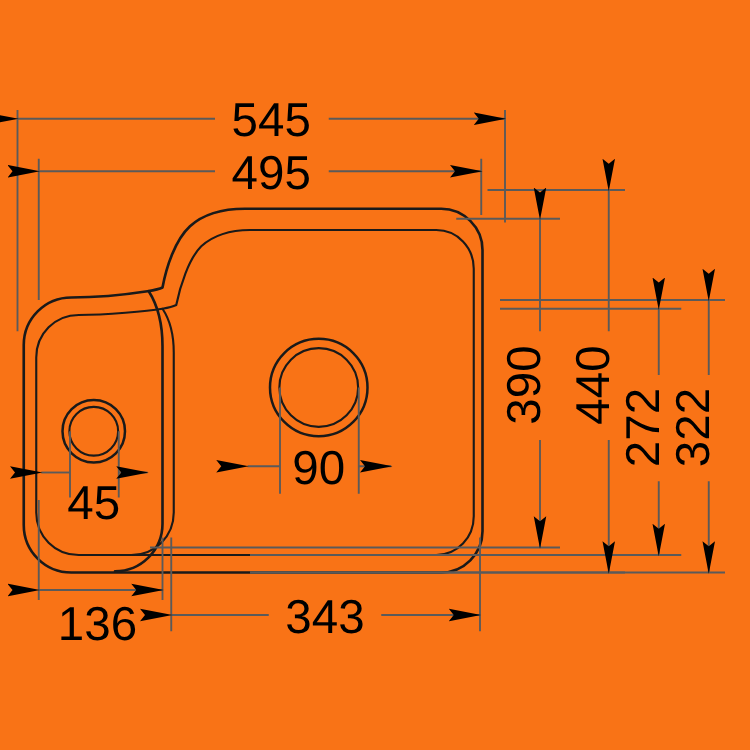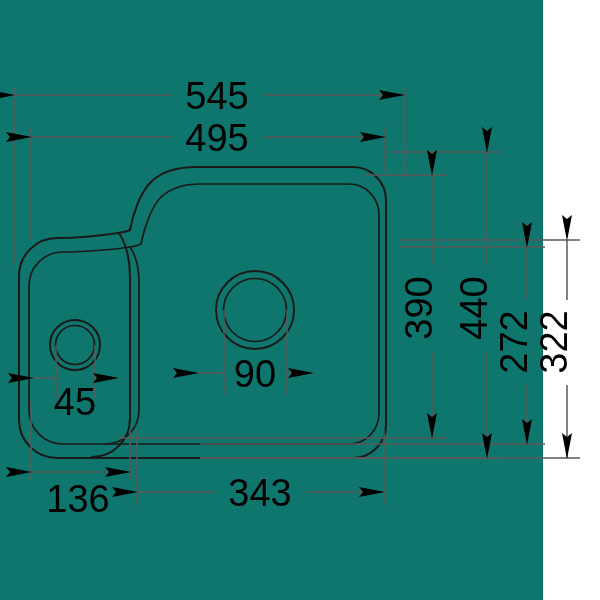--- a/index.html
+++ b/index.html
@@ -9,23 +9,23 @@
     background: #ffffff;
   }
   body {
     width: 600px;
     height: 600px;
     overflow: hidden;
     font-family: "Liberation Sans", sans-serif;
   }
   #drawing-root {
     position: relative;
-    width: 543px;
+    width: 600px;
     height: 600px;
-    background: #0f766e;
+    background: #f97316;
   }
   svg#tech-drawing {
     display: block;
     width: 600px;
     height: 600px;
   }
   .dim-text {
     font-family: "Liberation Sans", sans-serif;
     font-size: 38px;
     font-weight: 400;

